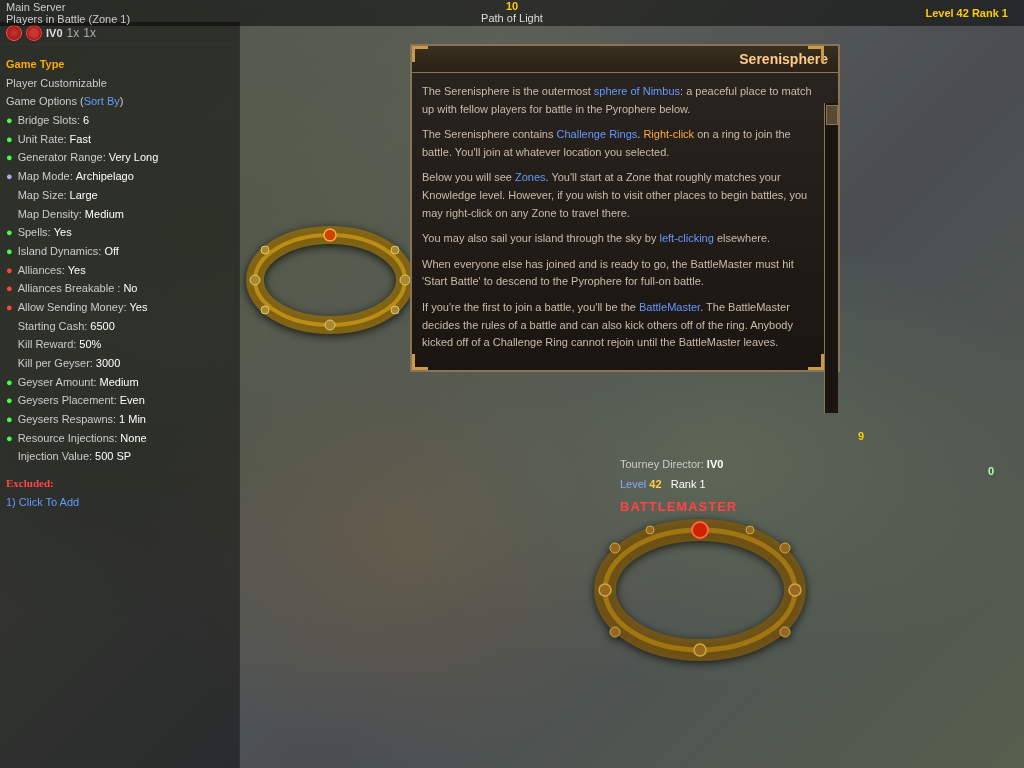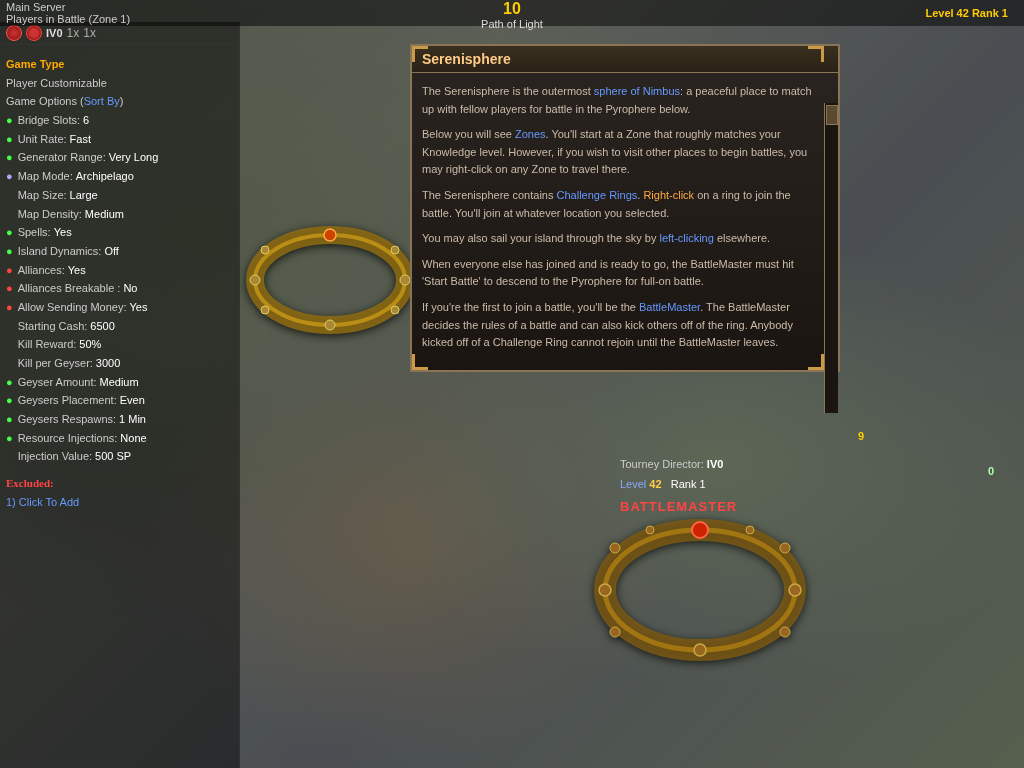--- a/index.html
+++ b/index.html
@@ -179,21 +179,21 @@
       background: linear-gradient(180deg, #2a2520 0%, #1a1510 100%);
       border: 2px solid #8b7355;
       z-index: 20;
     }
 
     #dialog-title-bar {
       background: linear-gradient(180deg, #3a3020 0%, #2a2015 100%);
       padding: 5px 10px;
       border-bottom: 1px solid #8b7355;
       display: flex;
-      justify-content: flex-start;
+      justify-content: flex-end;
       align-items: center;
     }
 
     #dialog-title {
       color: #ffcc88;
       font-size: 14px;
       font-weight: bold;
     }
 
     #dialog-scrollbar {
@@ -326,21 +326,21 @@
 </div>
 <div class="number-badge" style="top:465px; left:988px; color:#aaffaa;">0</div>
 
 <div id="top-bar">
   <div id="server-info">
     <span>Main Server</span><br>
     <span>Players in Battle (Zone 1)</span>
   </div>
 
   <div id="path-info">
-    <div id="resource-display" style="color:#ffcc00; font-size:16px;">
+    <div id="resource-display" style="color:#ffcc00; font-size:11px;">
       <span>10</span>
     </div>
     <div id="path-label">Path of Light</div>
   </div>
   <div id="level-info">Level 42 Rank 1</div>
 </div>
 
 <div id="left-panel">
 
   <div id="player-row">
@@ -522,24 +522,24 @@
   <div id="dialog-title-bar">
     <span id="dialog-title">Serenisphere</span>
   </div>
 
   <div style="position:relative;">
     <div id="dialog-content">
       <p>
         The Serenisphere is the outermost <span class="link-text">sphere of Nimbus</span>: a peaceful place to match up with fellow players for battle in the Pyrophere below.
       </p>
       <p>
-        Below you will see <span class="link-text">Zones</span>. You'll start at a Zone that roughly matches your Knowledge level. However, if you wish to visit other places to begin battles, you may right-click on any Zone to travel there.
+        The Serenisphere contains <span class="link-text">Challenge Rings</span>. <span class="highlight-text">Right-click</span> on a ring to join the battle. You'll join at whatever location you selected.
       </p>
       <p>
-        The Serenisphere contains <span class="link-text">Challenge Rings</span>. <span class="highlight-text">Right-click</span> on a ring to join the battle. You'll join at whatever location you selected.
+        Below you will see <span class="link-text">Zones</span>. You'll start at a Zone that roughly matches your Knowledge level. However, if you wish to visit other places to begin battles, you may right-click on any Zone to travel there.
       </p>
       <p>
         You may also sail your island through the sky by <span class="link-text">left-clicking</span> elsewhere.
       </p>
       <p>
         When everyone else has joined and is ready to go, the BattleMaster must hit 'Start Battle' to descend to the Pyrophere for full-on battle.
       </p>
       <p>
         If you're the first to join a battle, you'll be the <span class="link-text">BattleMaster</span>.  The BattleMaster decides the rules of a battle and can also kick others off of the ring. Anybody kicked off of a Challenge Ring cannot rejoin until the BattleMaster leaves.
       </p>

